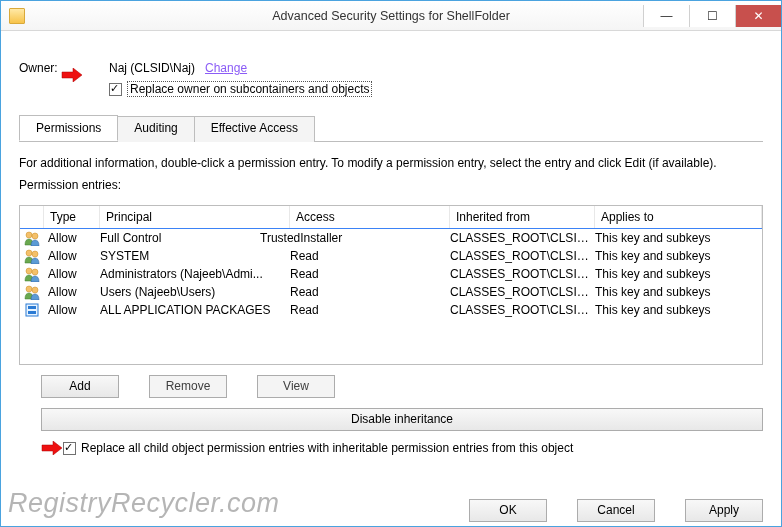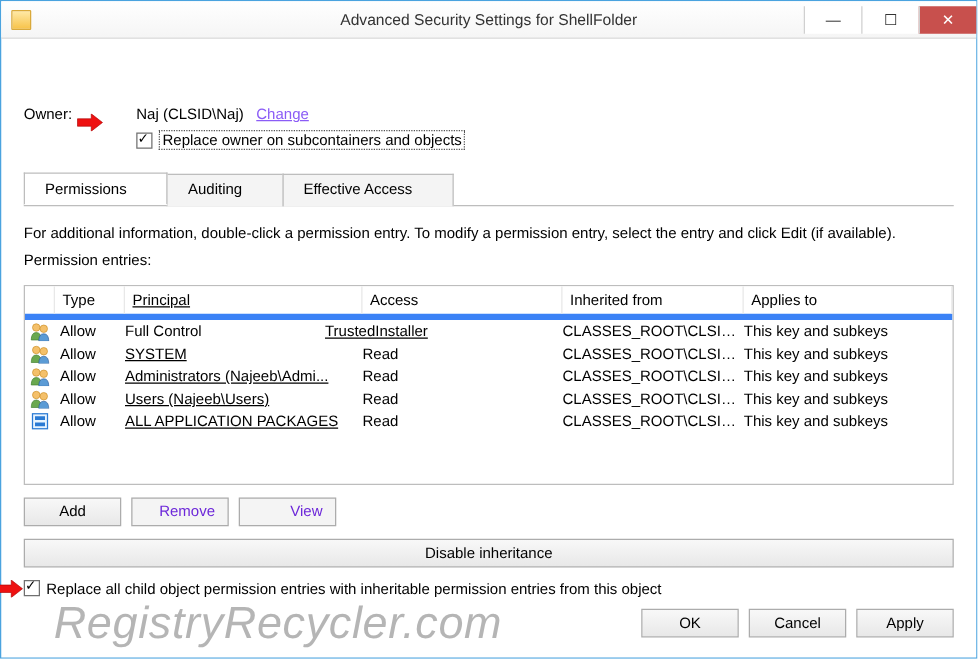--- a/index.html
+++ b/index.html
@@ -13,21 +13,20 @@
     overflow: hidden;
     position: relative;
   }
   .window {
     width: 782px;
     height: 527px;
     border: 1px solid #4aa3df;
     background: #fff;
     display: flex;
     flex-direction: column;
-    gap: 23px;
   }
   .titlebar {
     height: 30px;
     background: linear-gradient(#fff, #f5f5f5);
     border-bottom: 1px solid #d8d8d8;
     display: flex;
     align-items: center;
     position: relative;
   }
   .titlebar .folder-icon {
@@ -112,21 +111,21 @@
     position: absolute;
     width: 22px; height: 14px;
   }
   .red-arrow svg { display: block; }
   .tabs {
     margin-top: 18px;
     display: flex;
     border-bottom: 1px solid #bdbdbd;
   }
   .tab {
-    padding: 4px 32px 5px 16px;
+    padding: 4px 16px 5px 16px;
     border: 1px solid #bdbdbd;
     border-bottom: none;
     background: #f4f4f4;
     margin-right: -1px;
     position: relative;
     top: 1px;
   }
   .tab.active {
     background: #fff;
     border-bottom: 1px solid #fff;
@@ -141,37 +140,37 @@
     margin-bottom: 13px;
   }
   .listview {
     border: 1px solid #bdbdbd;
     height: 160px;
     overflow: hidden;
   }
   .list-header {
     display: flex;
     background: #fff;
-    border-bottom: 5px solid #3b82f6;
+    border-bottom: 1px solid #3b82f6;
     font-weight: normal;
   }
   .list-header .col {
     padding: 4px 6px;
     border-right: 1px solid #e8e8e8;
   }
   .list-body { }
   .list-row {
     display: flex;
     align-items: center;
     padding: 1px 0;
   }
   .col { overflow: hidden; white-space: nowrap; text-overflow: ellipsis; }
   .col-icon { width: 24px; padding-left: 4px; }
   .col-type { width: 56px; padding-left: 4px;}
-  .col-principal { width: 190px; text-decoration: underline; }
+  .col-principal { width: 190px; }
   .col-access { width: 160px; }
   .col-inherited { width: 145px; }
   .col-applies { flex: 1; }
   .user-icon {
     width: 16px; height: 16px;
     display: inline-block;
     vertical-align: middle;
   }
   .btn-row {
     margin-top: 10px;
@@ -181,51 +180,51 @@
   .btn {
     min-width: 78px;
     height: 23px;
     border: 1px solid #acacac;
     background: linear-gradient(#f8f8f8,#e8e8e8);
     font-family: inherit;
     font-size: 12px;
     text-align: center;
     line-height: 21px;
     padding: 0 10px;
+    margin-left: 22px;
   }
   .btn.disabled {
-    color: #6d28d9;
+    color: #404040;
     background: #f4f4f4;
-    text-align: right;
   }
   .disable-inherit-row { margin-top: 10px; }
   .replace-child-row {
     margin-top: 10px;
     display: flex;
-    align-items: flex-start;
-    position: relative;
+    align-items: flex-end;
+    position: relative;
+    margin-left: 44px;
   }
   .dlg-buttons {
     position: absolute;
     right: 18px;
-    bottom: 16px;
+    bottom: 4px;
     display: flex;
     gap: 8px;
   }
   .watermark {
     position: absolute;
     left: 8px;
     bottom: 8px;
-    font-size: 36px;
+    font-size: 27px;
     font-weight: 300;
     font-style: italic;
     color: rgba(120,120,120,0.55);
     letter-spacing: 0.5px;
     pointer-events: none;
-    margin-left: 35px;
   }
 </style>
 </head>
 <body>
 
 <div class="window">
   <div class="titlebar">
     <div class="folder-icon"></div>
     <div class="title">Advanced Security Settings for ShellFolder</div>
     <div class="winbtns">

